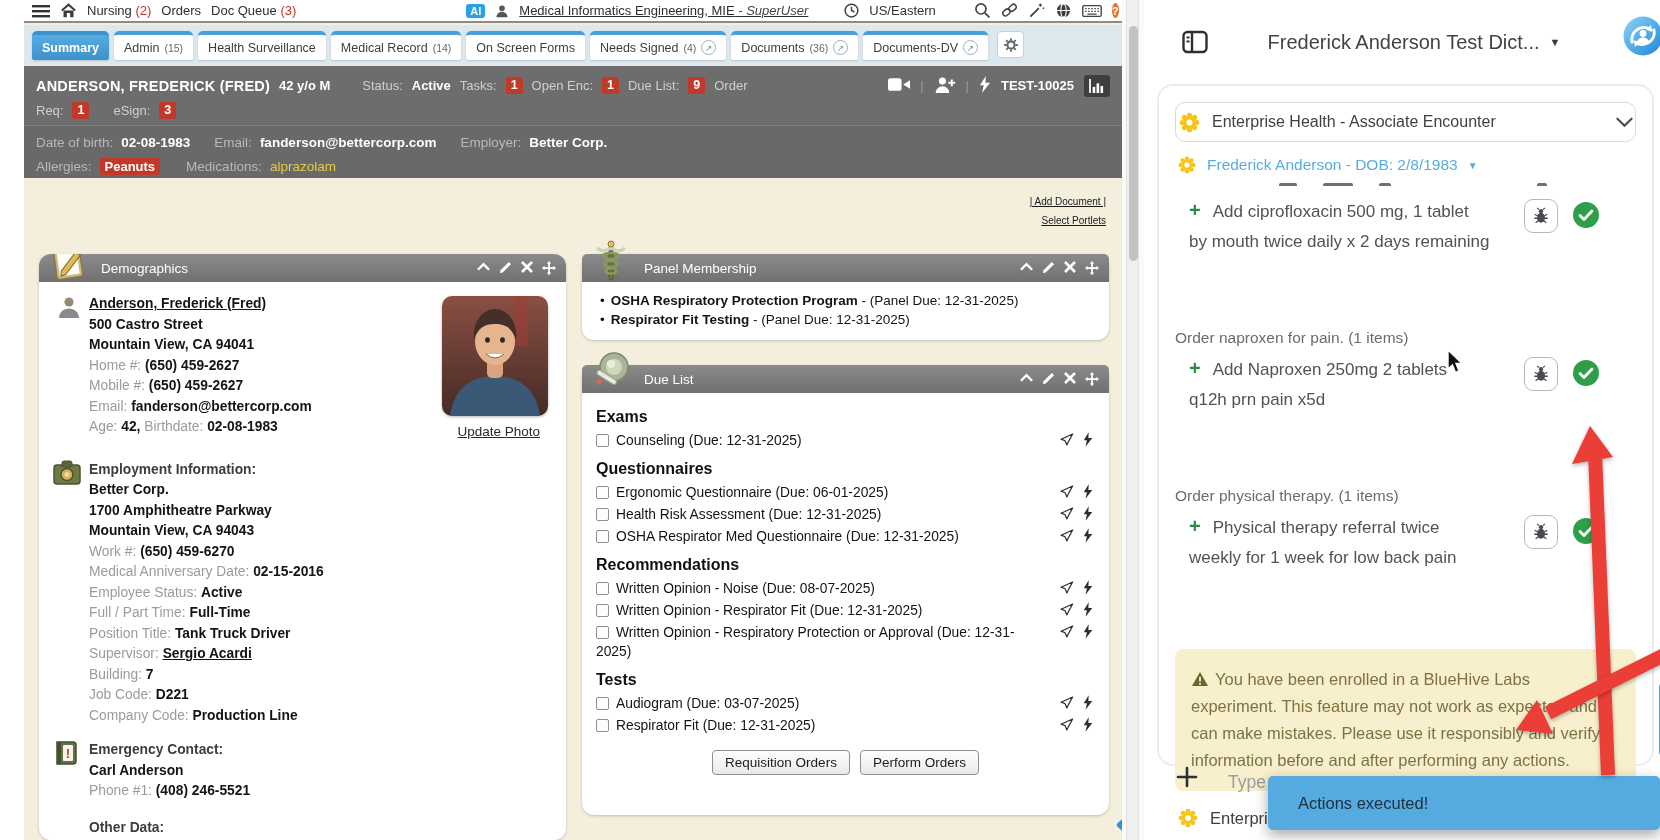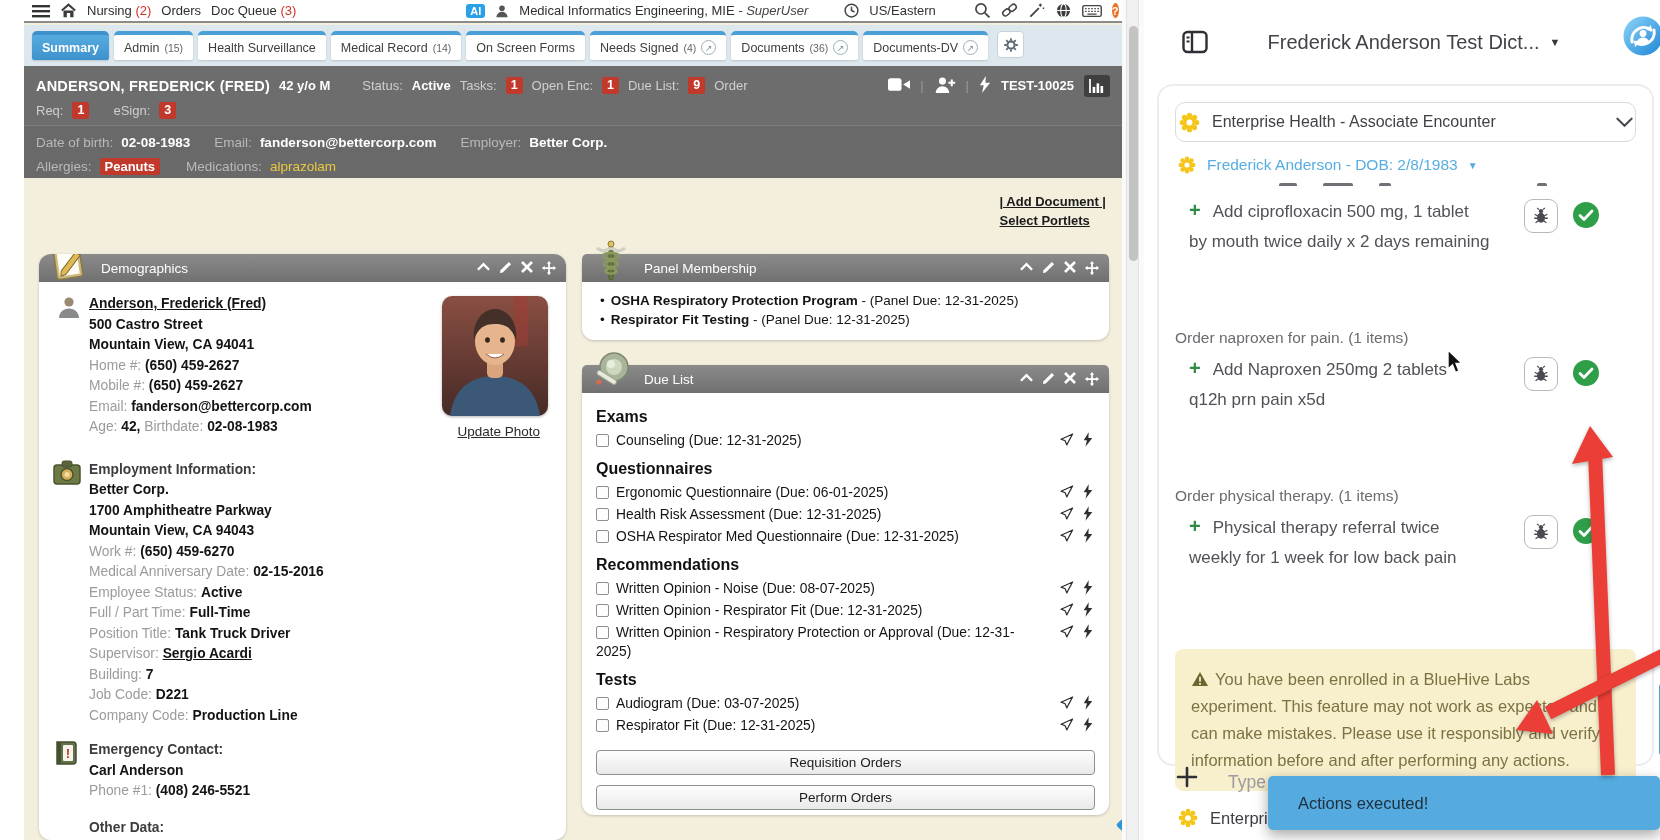--- a/index.html
+++ b/index.html
@@ -9,21 +9,21 @@
   
   .app { position:absolute; left:0; top:0; width:1098px; height:840px; background:#f4eedd; }
 
   .topbar { position:absolute; left:0; top:0; width:1098px; height:23px; background:#ffffff;
             border-bottom:2px solid #8b8b8b; display:flex; align-items:center; padding:0 8px;
             font-size:13px; color:#333; gap:10px; }
   .topbar .tb-nav { font-weight:500; color:#2e2e2e; cursor:pointer; white-space:nowrap; }
   .red { color:#cc3322; }
   .ai-badge { background:#2aa0e8; color:#fff; font-weight:bold; font-size:11px; padding:1px 4px;
               border-radius:3px; margin-left:160px; }
-  .org { white-space:nowrap; color:#2e2e2e; }
+  .org { white-space:nowrap; color:#2e2e2e;text-decoration:underline; }
   .org i { color:#444; }
   .tb-ico { display:inline-flex; align-items:center; }
   .help-dot { width:15px; height:15px; border-radius:50%; background:#e8742c; color:#fff; font-size:11px;
               font-weight:bold; display:flex; align-items:center; justify-content:center; }
   .gray-dot { width:14px; height:14px; border-radius:50%; background:#9c9c9c; }
 
   .tabbar { position:absolute; left:0; top:25px; width:1244px; height:41px; background:#dde7ee;
             display:flex; align-items:flex-start; padding:6px 0 0 8px; gap:5px; }
   .tab { background:#fff; border-top:4px solid #4a9fd6; border-radius:5px 5px 2px 2px; height:29px;
          display:flex; align-items:center; padding:0 10px; font-size:12.5px; color:#3e3e3e; gap:5px;
@@ -50,22 +50,22 @@
                align-items:center; justify-content:center; cursor:pointer; }
 
   .info-bar { position:absolute; left:0; top:125px; width:1098px; height:53px; background:#696969;
               border-top:1px solid #7e7e7e; color:#fff; font-size:13.5px; padding:4px 12px 0 12px; }
   .ib-row { display:flex; align-items:center; gap:8px; height:24px; }
   .ilbl { color:#b9b9b9; }
   .ival { font-weight:bold; }
   .med-val { color:#e9c842; }
 
   .content { position:absolute; left:0; top:178px; width:1098px; height:662px; background:#f4eedd; }
-  .top-links { position:absolute; right:16px; top:14px; text-align:left; font-size:13px;
-               font-weight:bold; color:#1a1a1a; line-height:19px; }
+  .top-links { position:absolute; right:16px; top:14px; text-align:right; font-size:10px;
+               font-weight:normal; color:#1a1a1a; line-height:19px; }
   .top-links a { color:#1a1a1a; text-decoration:underline; cursor:pointer; }
 
   .portlet { position:absolute; background:#fff; border-radius:12px; box-shadow:0 1px 3px rgba(0,0,0,.2); }
   .p-head { position:relative; height:28px; background:linear-gradient(#8b8b8b,#707070);
             border-radius:5px 5px 0 0; color:#fff; font-size:13.5px; display:flex; align-items:center;
             padding-left:62px; }
   .p-ctrl { margin-left:auto; display:flex; gap:9px; padding-right:10px; }
   .p-ctrl svg { cursor:pointer; }
   .p-ico { position:absolute; left:8px; top:-14px; }
   .p-body { position:relative; font-size:13.8px; color:#141414; }
@@ -92,21 +92,21 @@
   .pm b { font-weight:bold; }
 
   .dl { left:558px; top:187px; width:527px; height:450px; }
   .dl .p-body { padding:6px 14px 10px 14px; }
   .dl-h { font-weight:bold; font-size:16px; margin:9px 0 3px 0; color:#111; }
   .dl-row { position:relative; padding:1.5px 58px 1.5px 0; line-height:19px; }
   .cb { display:inline-block; width:13px; height:13px; border:1px solid #8f8f8f; border-radius:2px;
         background:#fdfdfd; vertical-align:-2px; margin-right:7px; cursor:pointer; }
   .dl-icons { position:absolute; right:2px; top:3px; display:flex; gap:9px; }
   .dl-icons svg { cursor:pointer; }
-  .dl-btns { display:flex; justify-content:center; gap:10px; margin-top:14px;flex-direction:column; }
+  .dl-btns { display:flex; justify-content:center; gap:10px; margin-top:14px; }
   .gbtn { background:linear-gradient(#fefefe,#e9e9e9); border:1px solid #8f8f8f; border-radius:4px;
           font-size:13.5px; color:#1c1c1c; padding:4px 12px; cursor:pointer;
           font-family:"Liberation Sans","DejaVu Sans",sans-serif; }
 
   .back-arrow { position:absolute; left:1090px; top:812px; cursor:pointer; }
 
   
   .gutter { position:absolute; left:1098px; top:0; width:22px; height:840px; background:#fafafa; }
   .g-track { position:absolute; left:4px; top:0; width:13px; height:840px; background:#f0f0f0;
              border-left:1px solid #e2e2e2; border-right:1px solid #e2e2e2; }

